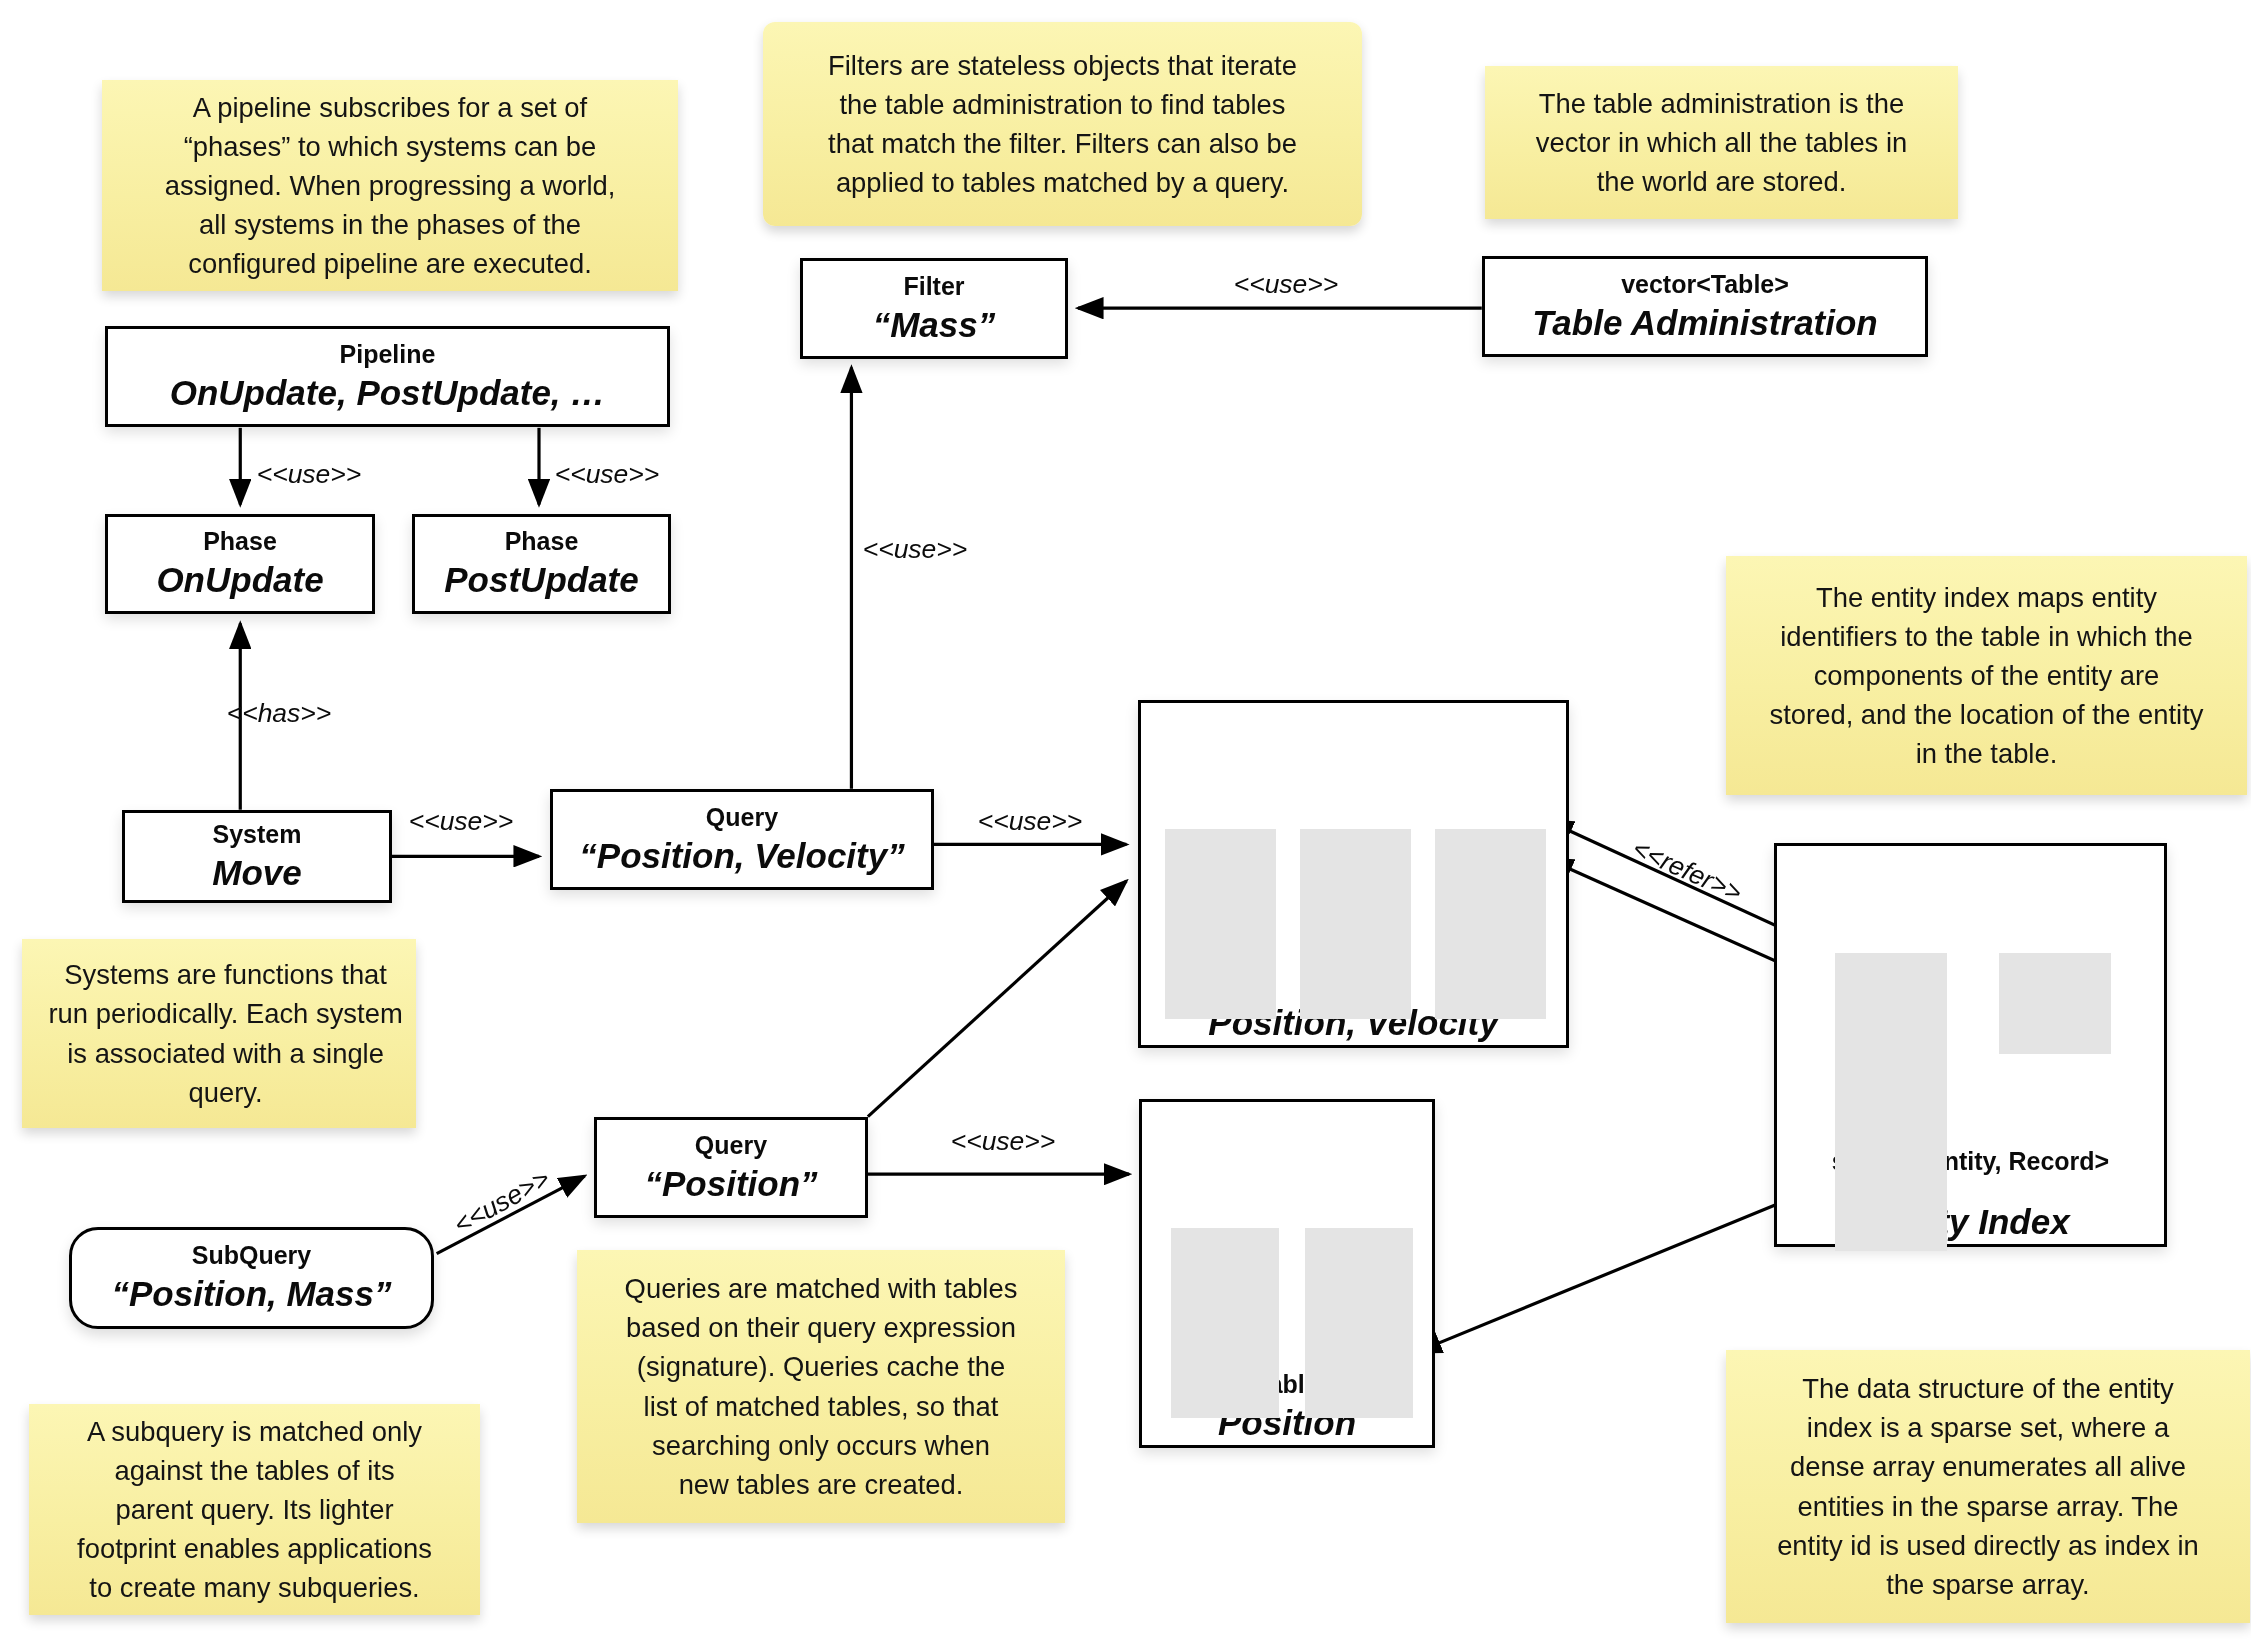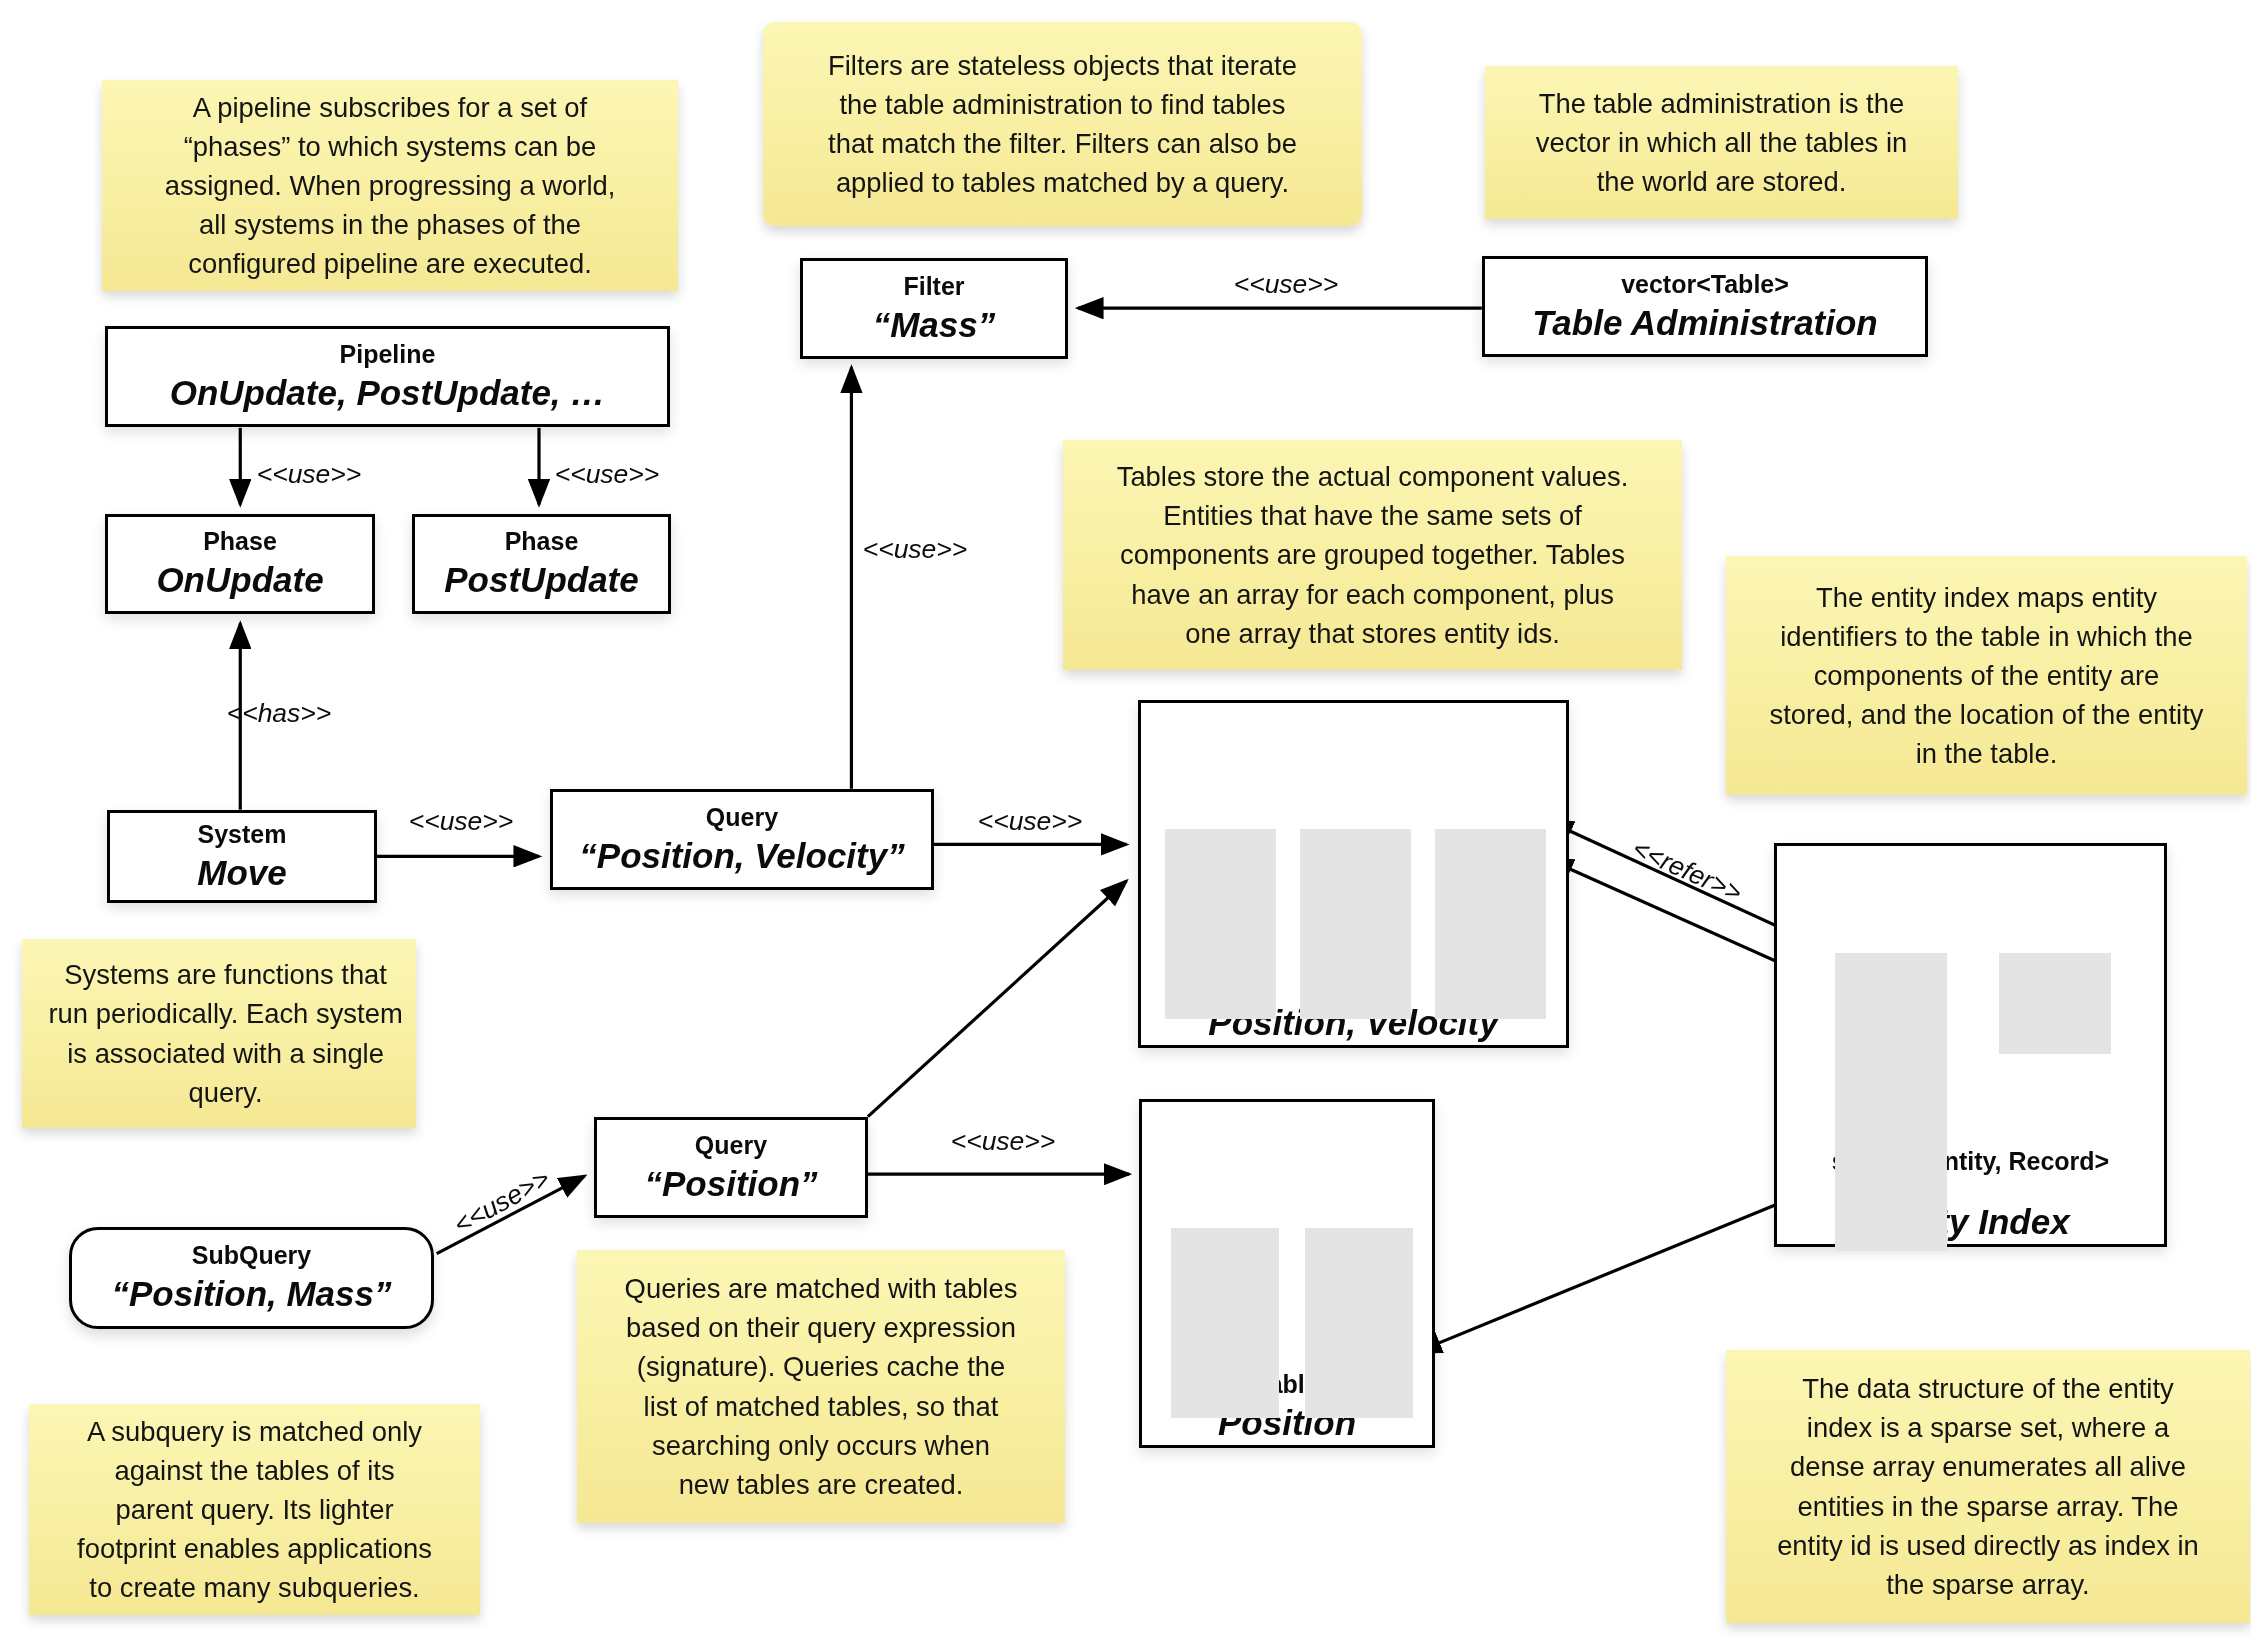--- a/index.html
+++ b/index.html
@@ -57,21 +57,21 @@
   #n4{left:1063px;top:440px;width:619px;height:230px;}
   #n5{left:1726px;top:556px;width:521px;height:239px;}
   #n6{left:22px;top:939px;width:394px;height:189px;padding-left:26px;}
   #n7{left:577px;top:1250px;width:488px;height:273px;justify-content:center;}
   #n8{left:29px;top:1404px;width:451px;height:211px;}
   #n9{left:1726px;top:1350px;width:524px;height:273px;}
   
   #b-pipeline{left:105px;top:326px;width:565px;height:101px;}
   #b-onupdate{left:105px;top:514px;width:270px;height:100px;}
   #b-postupdate{left:412px;top:514px;width:259px;height:100px;}
-  #b-system{left:107px;top:810px;width:270px;height:93px;}
+  #b-system{left:122px;top:810px;width:270px;height:93px;}
   #b-qpv{left:550px;top:789px;width:384px;height:101px;}
   #b-filter{left:800px;top:258px;width:268px;height:101px;}
   #b-tadmin{left:1482px;top:256px;width:446px;height:101px;}
   #b-tpv{left:1138px;top:700px;width:431px;height:348px;}
   #b-tpos{left:1139px;top:1099px;width:296px;height:349px;}
   #b-subquery{left:69px;top:1227px;width:365px;height:102px;border-radius:29px;}
   #b-qpos{left:594px;top:1117px;width:274px;height:101px;}
   #b-ei{left:1774px;top:843px;width:393px;height:404px;gap:22px;}
   
   #tpv-c1{left:24px;top:126px;width:111px;height:190px;}
@@ -136,27 +136,20 @@
       <span>Filters are stateless objects that iterate
 the table administration to find tables
 that match the filter. Filters can also be
 applied to tables matched by a query.</span>
     </div>
   <div class="note" id="n3">
       <span>The table administration is the
 vector in which all the tables in
 the world are stored.</span>
     </div>
-  <div class="note" id="n4">
-      <span>Tables store the actual component values.
-Entities that have the same sets of
-components are grouped together. Tables
-have an array for each component, plus
-one array that stores entity ids.</span>
-    </div>
   <div class="note" id="n5">
       <span>The entity index maps entity
 identifiers to the table in which the
 components of the entity are
 stored, and the location of the entity
 in the table.</span>
     </div>
   <div class="note" id="n6">
       <span>Systems are functions that
 run periodically. Each system

